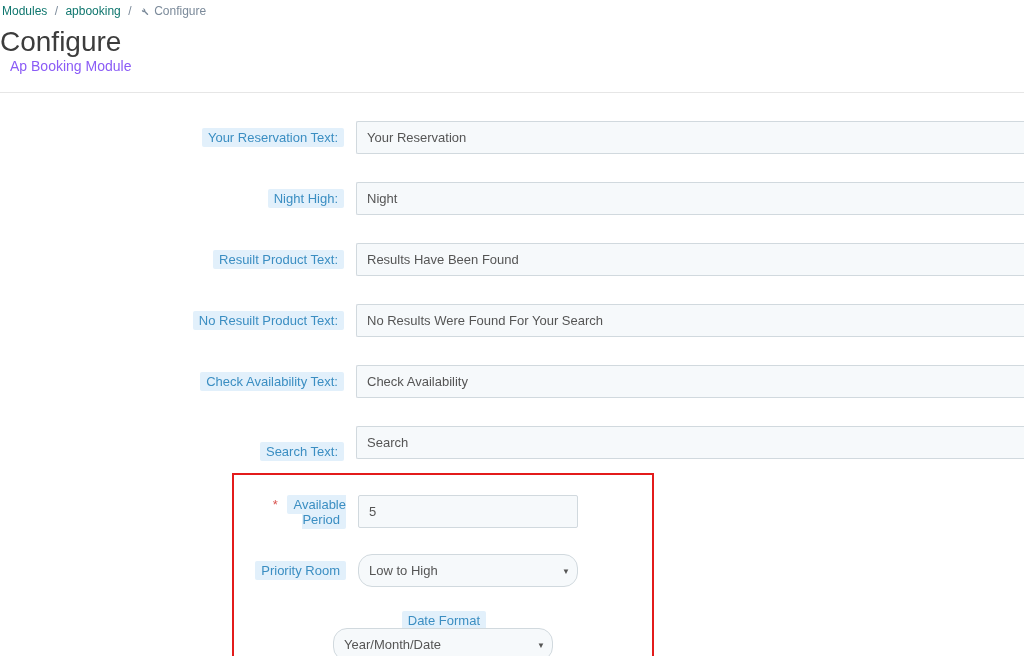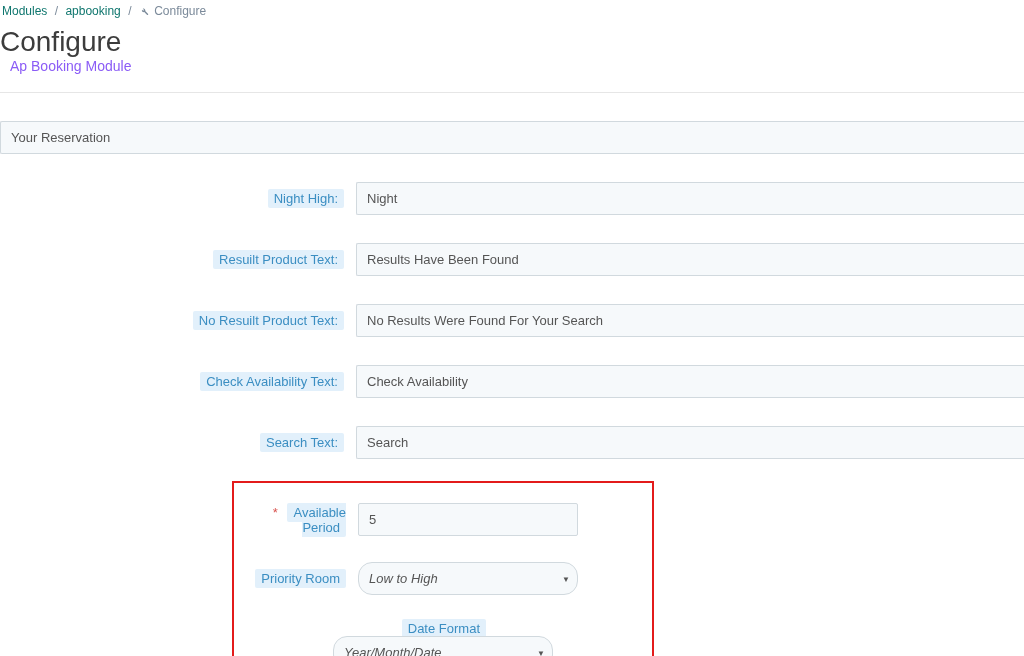--- a/index.html
+++ b/index.html
@@ -108,21 +108,20 @@
     height: 33px;
     padding: 2px 10px;
     font-size: 13px;
     color: #555;
     background: #f6f9fb;
     border: 1px solid #d1d9de;
     border-radius: 14px;
     -webkit-appearance: none;
     -moz-appearance: none;
     appearance: none;
-    font-style: italic;
   }
   .select-wrap::after {
     content: "▼";
     font-size: 8px;
     color: #555;
     position: absolute;
     right: 8px;
     top: 50%;
     transform: translateY(-50%);
     pointer-events: none;
@@ -160,20 +159,23 @@
 <div class="page-header">
   <h1>Configure</h1>
   <div class="sub">Ap Booking Module</div>
 </div>
 
 <hr class="top-sep">
 
 <div class="form">
 
   <div class="form-row">
+    <div class="label-col">
+      <span class="lbl">Your Reservation Text:</span>
+    </div>
     <input class="input-wide" type="text" value="Your Reservation" style="">
   </div>
 
   <div class="form-row">
     <div class="label-col">
       <span class="lbl">Night High:</span>
     </div>
     <input class="input-wide" type="text" value="Night" style="">
   </div>
 
@@ -191,21 +193,21 @@
     <input class="input-wide" type="text" value="No Results Were Found For Your Search" style="">
   </div>
 
   <div class="form-row">
     <div class="label-col">
       <span class="lbl">Check Availability Text:</span>
     </div>
     <input class="input-wide" type="text" value="Check Availability" style="">
   </div>
 
-  <div class="form-row" style="margin-bottom:22px;">
+  <div class="form-row" style="margin-bottom:14px;align-items:flex-end;">
     <div class="label-col">
       <span class="lbl">Search Text:</span>
     </div>
     <input class="input-wide" type="text" value="Search" style="">
   </div>
 
   <div class="highlight-box">
 
     <div class="form-row">
       <div class="label-col">

